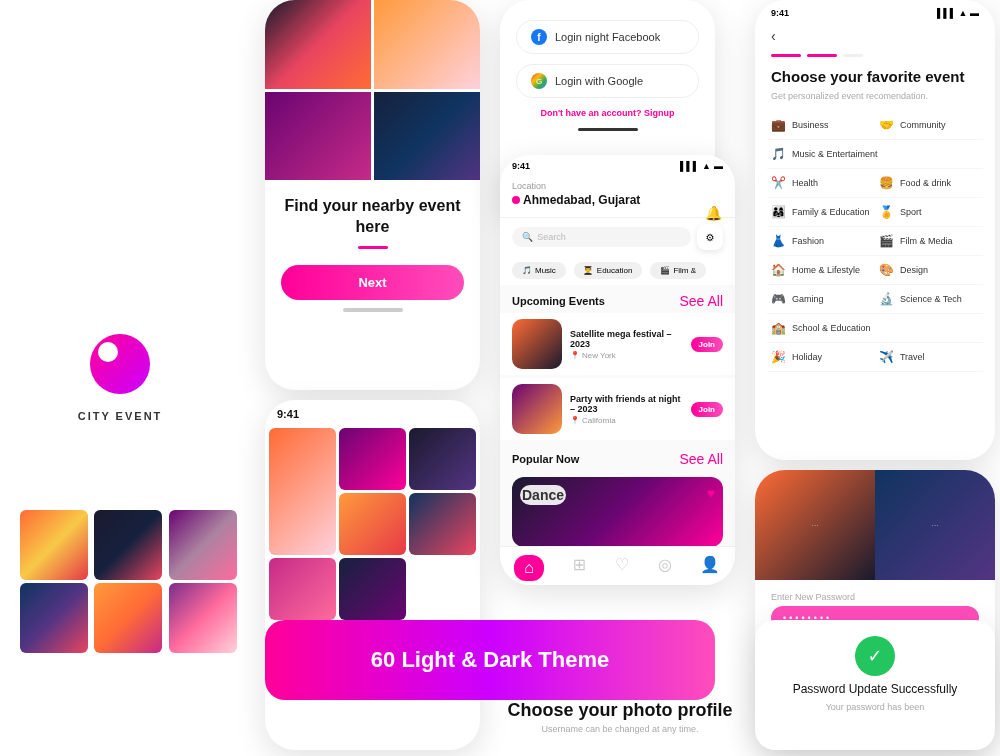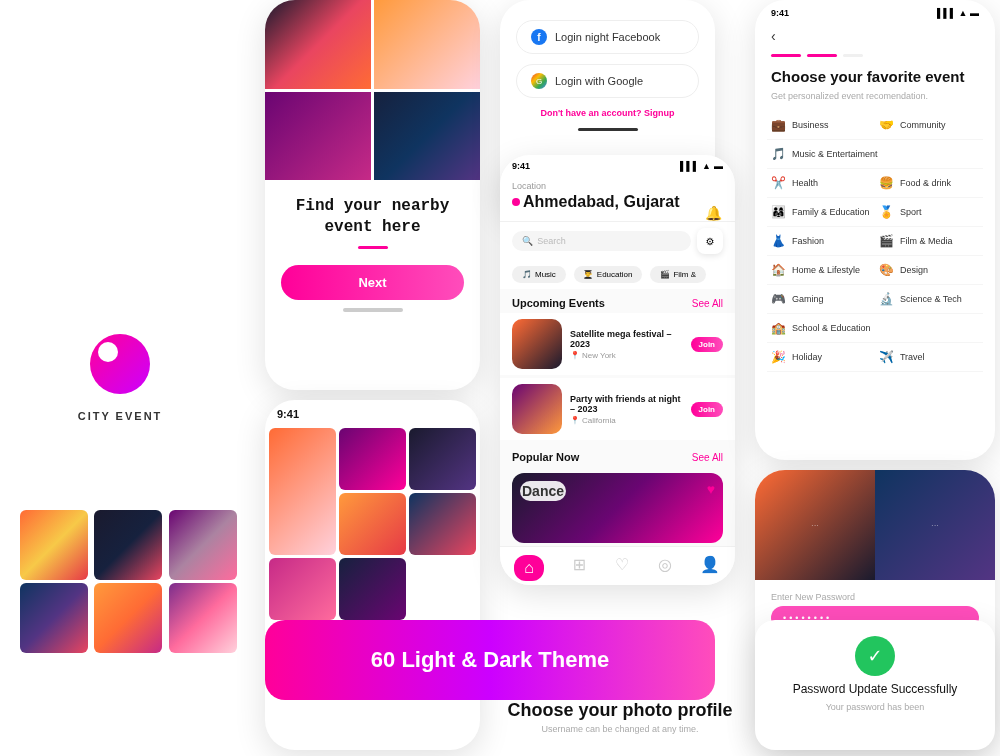--- a/index.html
+++ b/index.html
@@ -120,21 +120,20 @@
       flex-direction: column;
       align-items: center;
     }
 
     .phone-heading {
       font-size: 16px;
       font-weight: 700;
       color: #111;
       line-height: 1.3;
       margin-bottom: 8px;
-      font-family: Liberation Mono, monospace;
     }
 
     .phone-subtext {
       font-size: 9px;
       color: #aaa;
       line-height: 1.4;
       margin-bottom: 12px;
     }
 
     .pink-divider {
@@ -331,21 +330,21 @@
       border-bottom: 1px solid #f0f0f0;
     }
 
     .location-row {
       font-size: 9px;
       color: #999;
       margin-bottom: 2px;
     }
 
     .location-val {
-      font-size: 16px;
+      font-size: 12px;
       font-weight: 600;
       color: #111;
       display: flex;
       align-items: center;
       gap: 3px;
     }
 
     .location-dot {
       width: 8px;
       height: 8px;
@@ -418,21 +417,21 @@
       padding: 8px 12px 4px;
     }
 
     .section-title {
       font-size: 11px;
       font-weight: 700;
       color: #111;
     }
 
     .see-all {
-      font-size: 10px;
+      font-size: 14px;
       color: #ff0099;
     }
 
     .event-card {
       display: flex;
       gap: 8px;
       padding: 6px 12px;
       background: #fff;
       margin-bottom: 3px;
       align-items: center;

